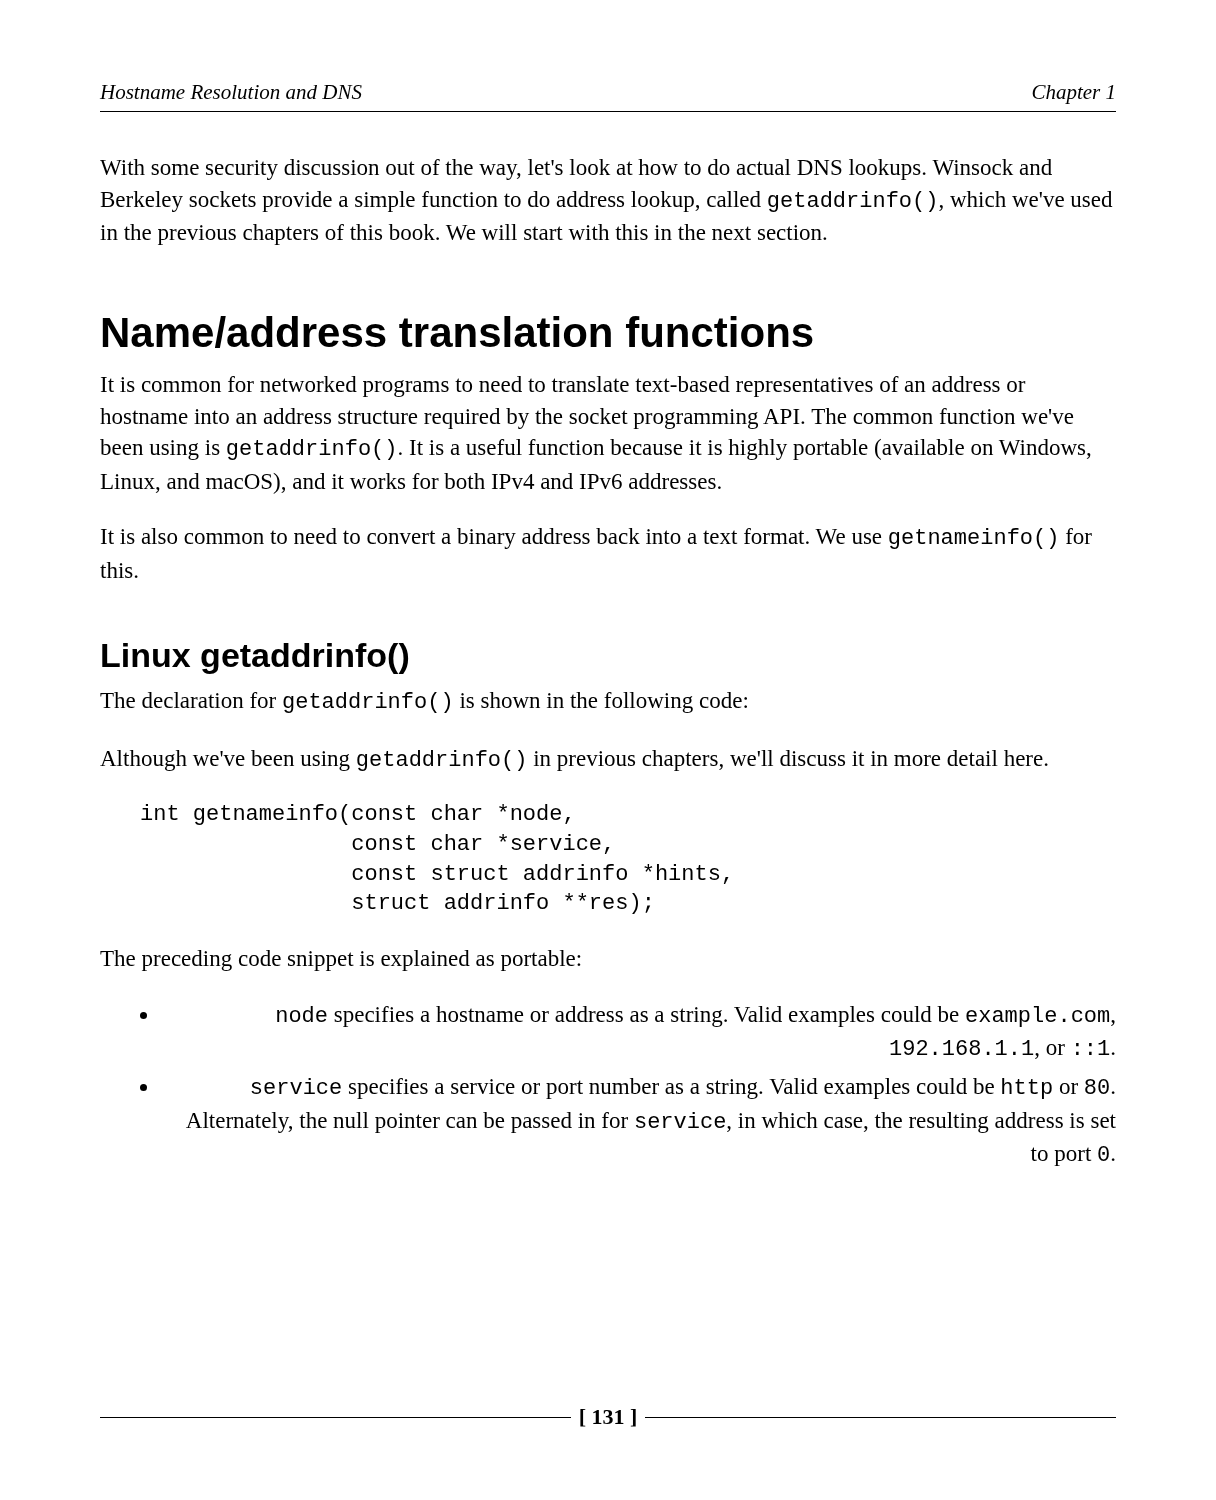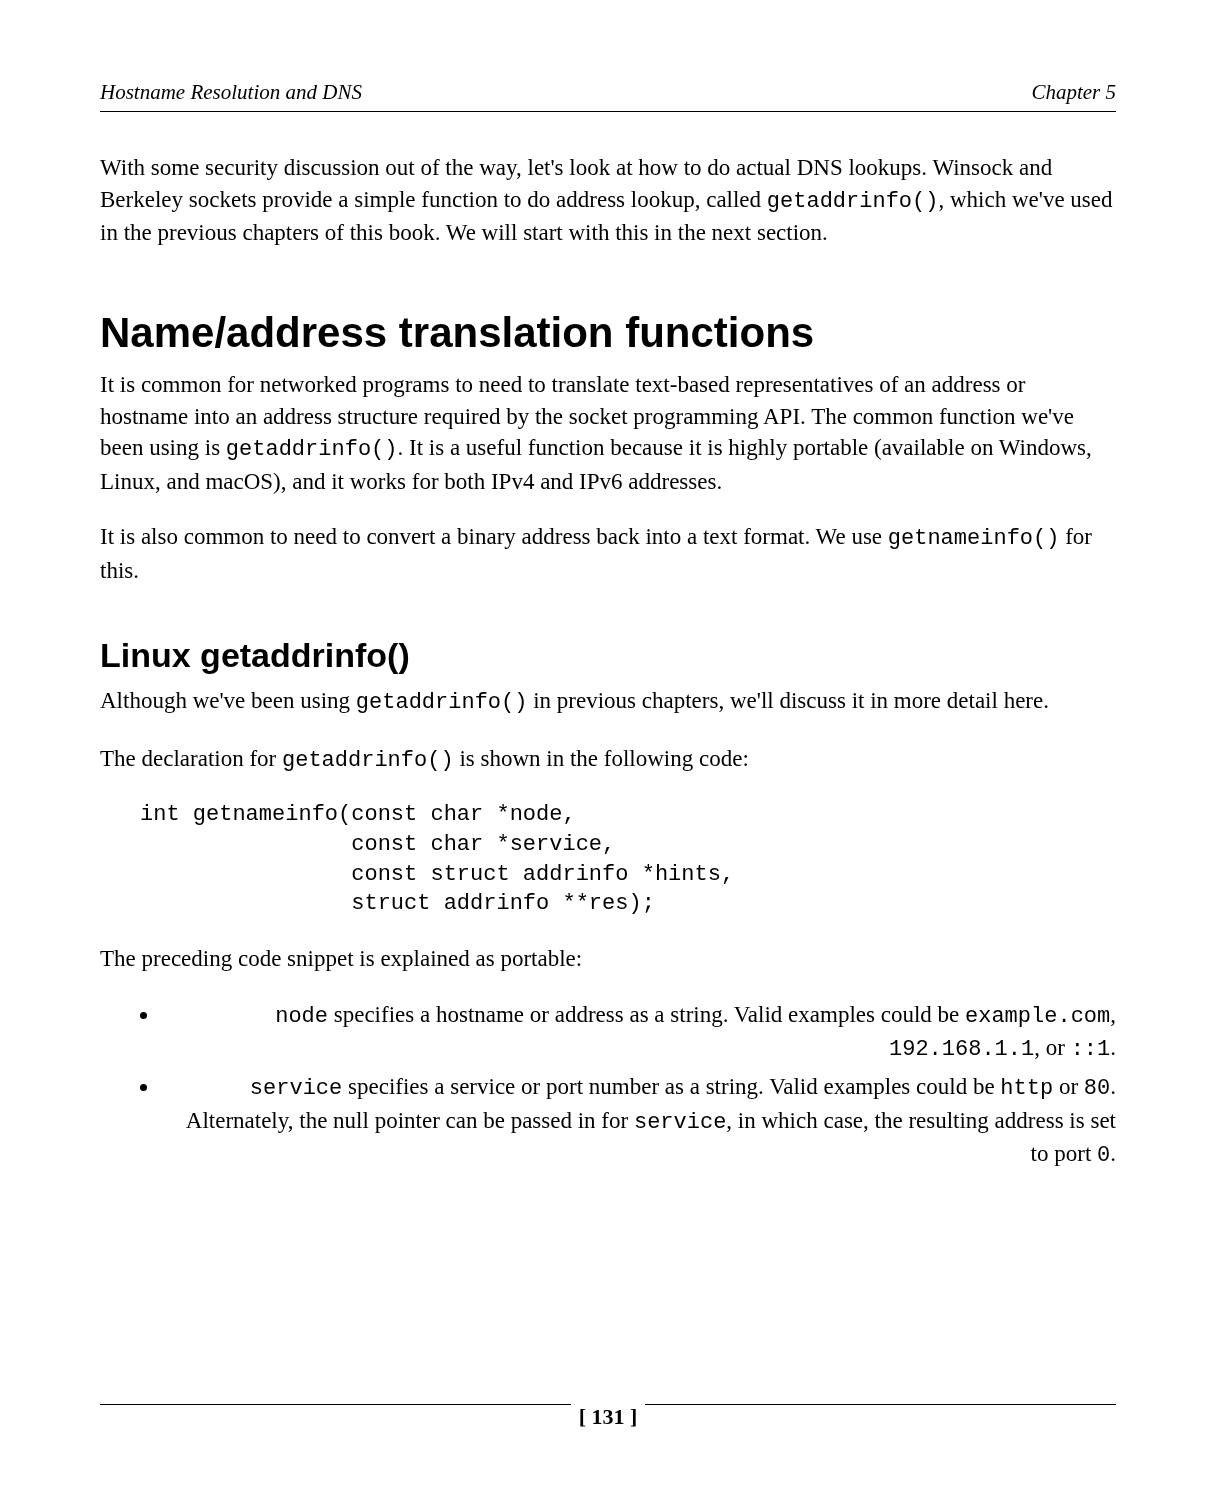--- a/index.html
+++ b/index.html
@@ -65,65 +65,66 @@
     line-height: 1.38;
     margin-bottom: 6px;
     padding-left: 6px;
   }
   .footer {
     position: absolute;
     bottom: 70px;
     left: 100px;
     right: 100px;
     display: flex;
+    align-items: center;
     gap: 8px;
   }
   .footer .rule {
     flex: 1;
     border-top: 1.5px solid #000;
     height: 0;
   }
   .footer .pgnum {
     font-weight: 700;
     font-size: 22px;
     white-space: nowrap;
   }
 </style>
 </head>
 <body>
 
 <div class="page">
 
   <div class="running-head">
     <span>Hostname Resolution and DNS</span>
-    <span>Chapter 5</span>
+    <span>Chapter 1</span>
   </div>
 
   <p class="body-text">
     <span>With some security discussion out of the way, let's look at how to do actual DNS lookups. Winsock and Berkeley sockets provide a simple function to do address lookup, called </span><span class="mono">getaddrinfo()</span><span>, which we've used in the previous chapters of this book. We will start with this in the next section.</span>
   </p>
 
   <h1 class="section">Name/address translation functions</h1>
 
   <p class="body-text">
     <span>It is common for networked programs to need to translate text-based representatives of an address or hostname into an address structure required by the socket programming API. The common function we've been using is </span><span class="mono">getaddrinfo()</span><span>. It is a useful function because it is highly portable (available on Windows, Linux, and macOS), and it works for both IPv4 and IPv6 addresses.</span>
   </p>
 
   <p class="body-text">
     <span>It is also common to need to convert a binary address back into a text format. We use </span><span class="mono">getnameinfo()</span><span> for this.</span>
   </p>
 
   <h2 class="subsection">Linux getaddrinfo()</h2>
 
   <p class="body-text">
-    <span>Although we've been using </span><span class="mono">getaddrinfo()</span><span> in previous chapters, we'll discuss it in more detail here.</span>
+    <span>The declaration for </span><span class="mono">getaddrinfo()</span><span> is shown in the following code:</span>
   </p>
 
   <p class="body-text">
-    <span>The declaration for </span><span class="mono">getaddrinfo()</span><span> is shown in the following code:</span>
+    <span>Although we've been using </span><span class="mono">getaddrinfo()</span><span> in previous chapters, we'll discuss it in more detail here.</span>
   </p>
 
   <pre class="codeblock">int getnameinfo(const char *node,
                 const char *service,
                 const struct addrinfo *hints,
                 struct addrinfo **res);</pre>
 
   <p class="body-text">The preceding code snippet is explained as portable:</p>
 
   <ul class="bullets">

